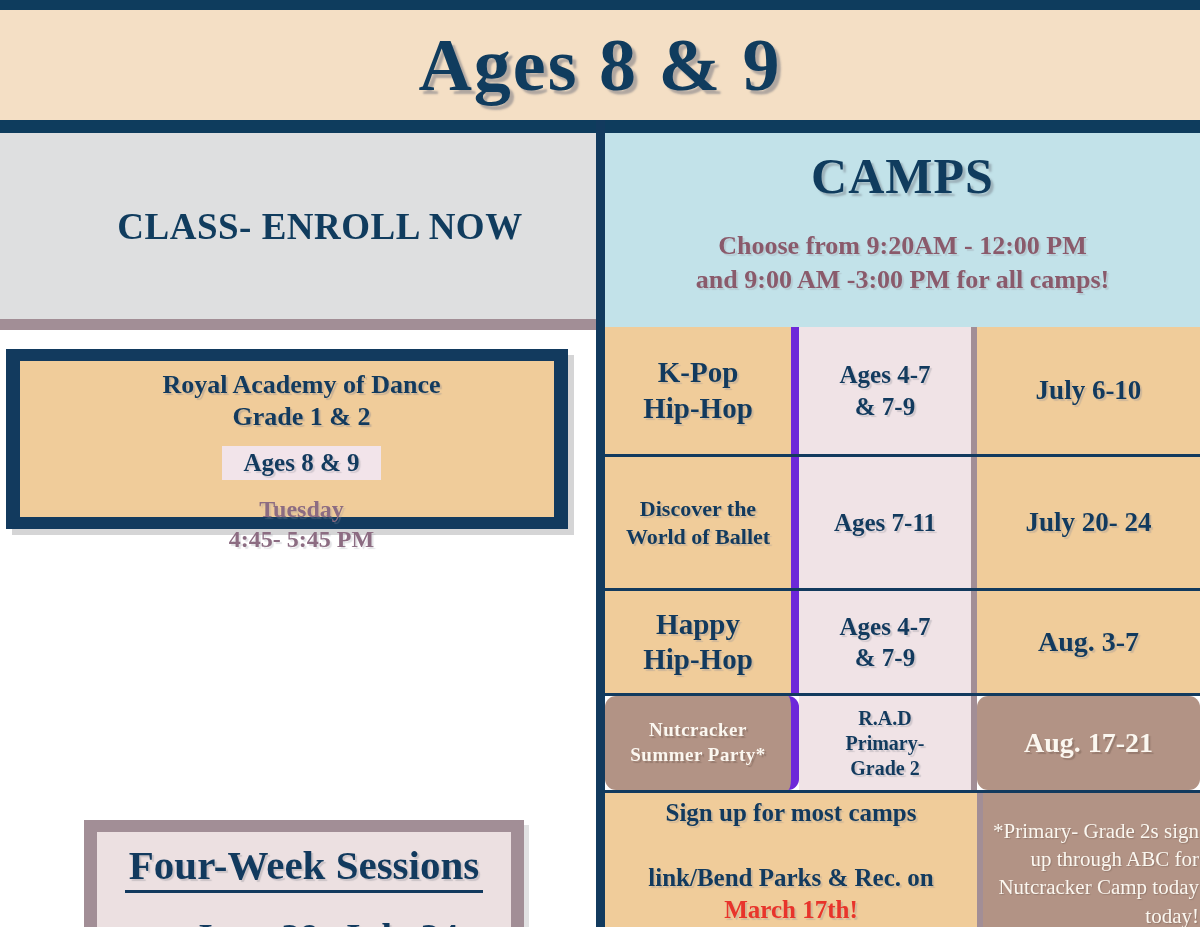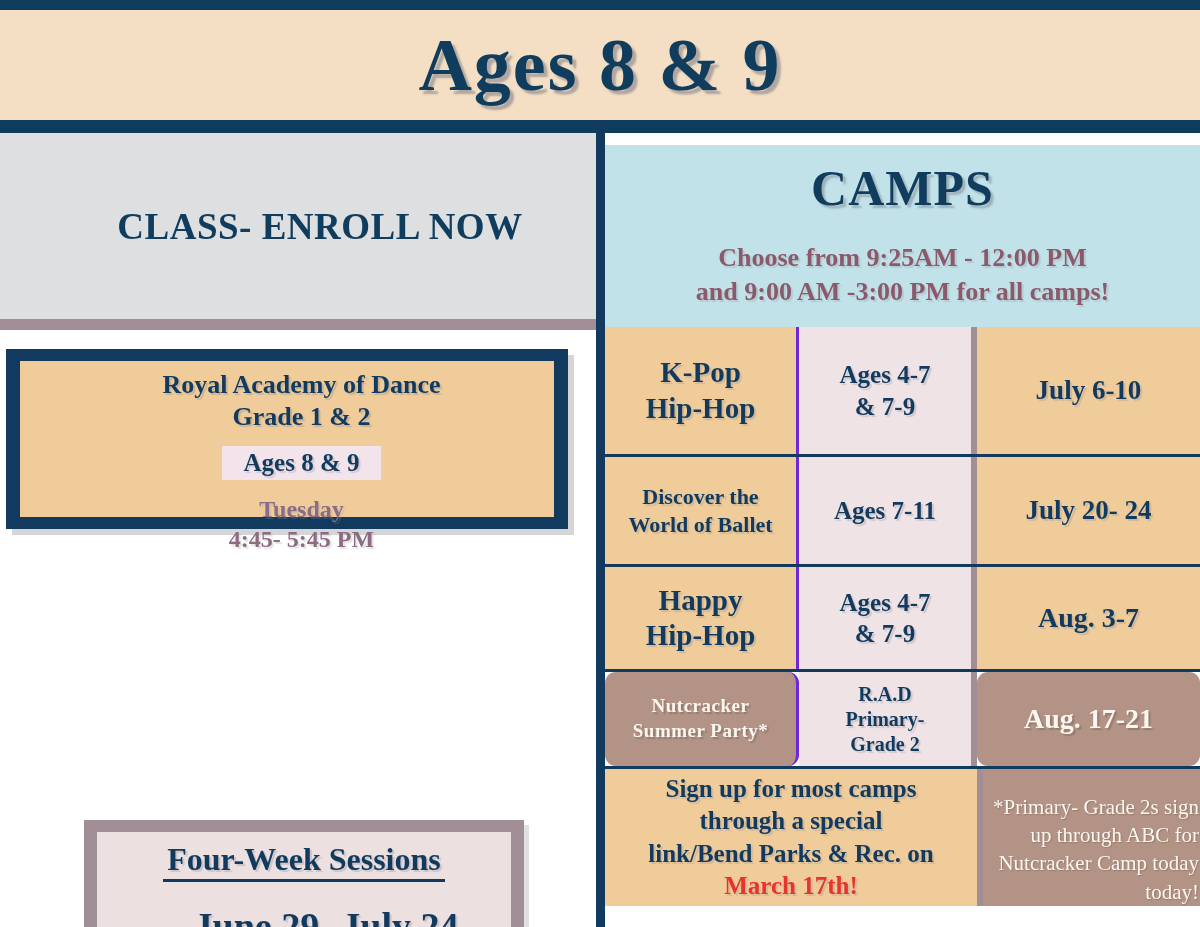--- a/index.html
+++ b/index.html
@@ -65,67 +65,67 @@
     position:absolute; left:84px; top:687px; width:440px; height:212px;
     background:#a28e96; padding:12px 13px;
     box-shadow: 5px 5px 0 rgba(20,20,30,0.13);
   }
   .sessions-inner {
     width:100%; height:100%; background:#ece0e1;
     display:flex; flex-direction:column; align-items:center;
     padding-top:9px; overflow:visible;
   }
   .sessions-title {
-    font-size:32px; font-weight:700; color:#123a5e; border-bottom:3px solid #123a5e;
+    font-size:41px; font-weight:700; color:#123a5e; border-bottom:3px solid #123a5e;
     padding:0 4px 1px 4px; white-space:nowrap;
     text-shadow: 2px 2px 1px rgba(140,140,150,0.35);
   }
   .sessions-dates {
     margin-top:22px; font-size:38px; font-weight:700; color:#123a5e; line-height:1.2;
     text-align:right; white-space:nowrap; position:relative; left:22px;
     text-shadow: 2px 2px 1px rgba(140,140,150,0.35);
   }
 
   
   .divider-vert { position:absolute; left:596px; top:120px; width:9px; height:807px; background:#123a5e; }
   .right-col { position:absolute; left:605px; top:133px; width:595px; height:794px; background:#ffffff; }
 
   .camps-header {
-    position:absolute; left:0; top:12px; width:595px; height:194px;
+    position:absolute; left:0; top:0; width:595px; height:194px;
     background:#c2e2e9; display:flex; flex-direction:column; align-items:center;
     padding-top:14px;
   }
   .camps-title {
     font-size:50px; font-weight:700; color:#103c5e; letter-spacing:1px;
     text-shadow: 3px 3px 2px rgba(120,130,140,0.5);
   }
   .camps-sub {
     margin-top:24px; font-size:26px; font-weight:700; color:#8a5a6b; text-align:center;
     line-height:1.3; white-space:nowrap;
     text-shadow: 2px 2px 1px rgba(150,150,160,0.3);
   }
 
   
   .camps-table { position:absolute; left:0; top:194px; width:595px; height:600px; }
   .crow { display:flex; width:100%; border-bottom:3px solid #123a5e; }
   .crow:last-child { border-bottom:none; }
   .ccell { display:flex; align-items:center; justify-content:center; text-align:center; }
-  .c1 { width:194px; border-right:3px solid #6d28d9; }
+  .c1 { width:194px; border-right:8px solid #6d28d9; }
   .c2 { width:178px; border-right:6px solid #a28e96; }
   .c3 { flex:1; }
 
   .peach { background:#f0cc9a; }
   .pink  { background:#f0e3e6; }
   .taupe { background:#b29385; }
 
   .t-navy  { color:#123a5e; text-shadow: 2px 2px 1px rgba(140,140,150,0.32); }
   .t-white { color:#fbf7f0; text-shadow: 2px 2px 1px rgba(90,70,60,0.3); border-radius: 11px; }
 
   .r1 { height:130px; }
-  .r2 { height:110px; }
+  .r2 { height:134px; }
   .r3 { height:105px; }
   .r4 { height:97px; }
   .r5 { height:137px; }
 
   .big-name { font-size:29px; font-weight:700; line-height:1.22; }
   .mid-name { font-size:22px; font-weight:700; line-height:1.25; }
   .sm-name  { font-size:19px; font-weight:700; line-height:1.3; letter-spacing:0.5px; }
   .ages-txt { font-size:25px; font-weight:700; line-height:1.25; }
   .ages-two { text-align:center; white-space:pre-line; }
   .date-txt { font-size:27px; font-weight:700; }
@@ -188,21 +188,21 @@
 
   </div>
 
   <div class="divider-vert"></div>
 
   <div class="right-col">
 
     <div class="camps-header">
       <div class="camps-title">CAMPS</div>
       <div class="camps-sub">
-        <span>Choose from 9:25AM - 12:00 PM</span><br>
+        <span>Choose from 9:20AM - 12:00 PM</span><br>
         <span>and 9:00 AM -3:00 PM for all camps!</span>
       </div>
     </div>
 
     <div class="camps-table">
 
       <div class="crow r1">
         <div class="ccell c1 peach big-name t-navy">
           <div>
             <span>K-Pop</span><br>
@@ -247,21 +247,21 @@
         <div class="ccell c2 pink rad-small ages-two t-navy">R.A.D
 Primary-
 Grade 2</div>
         <div class="ccell c3 taupe date-big t-white">Aug. 17-21</div>
       </div>
 
       <div class="crow r5">
         <div class="signup-cell peach">
           <div class="signup-txt">
             <span>Sign up for most camps</span><br>
-            <span>through a special</span><br>
+            <br>
             <span>link/Bend Parks &amp; Rec. on</span>
             <span class="signup-date">March 17th!</span>
           </div>
         </div>
         <div class="note-cell taupe">
           <div class="note-txt">*Primary- Grade 2s sign up through ABC  for Nutcracker Camp today today!</div>
         </div>
       </div>
 
     </div>

